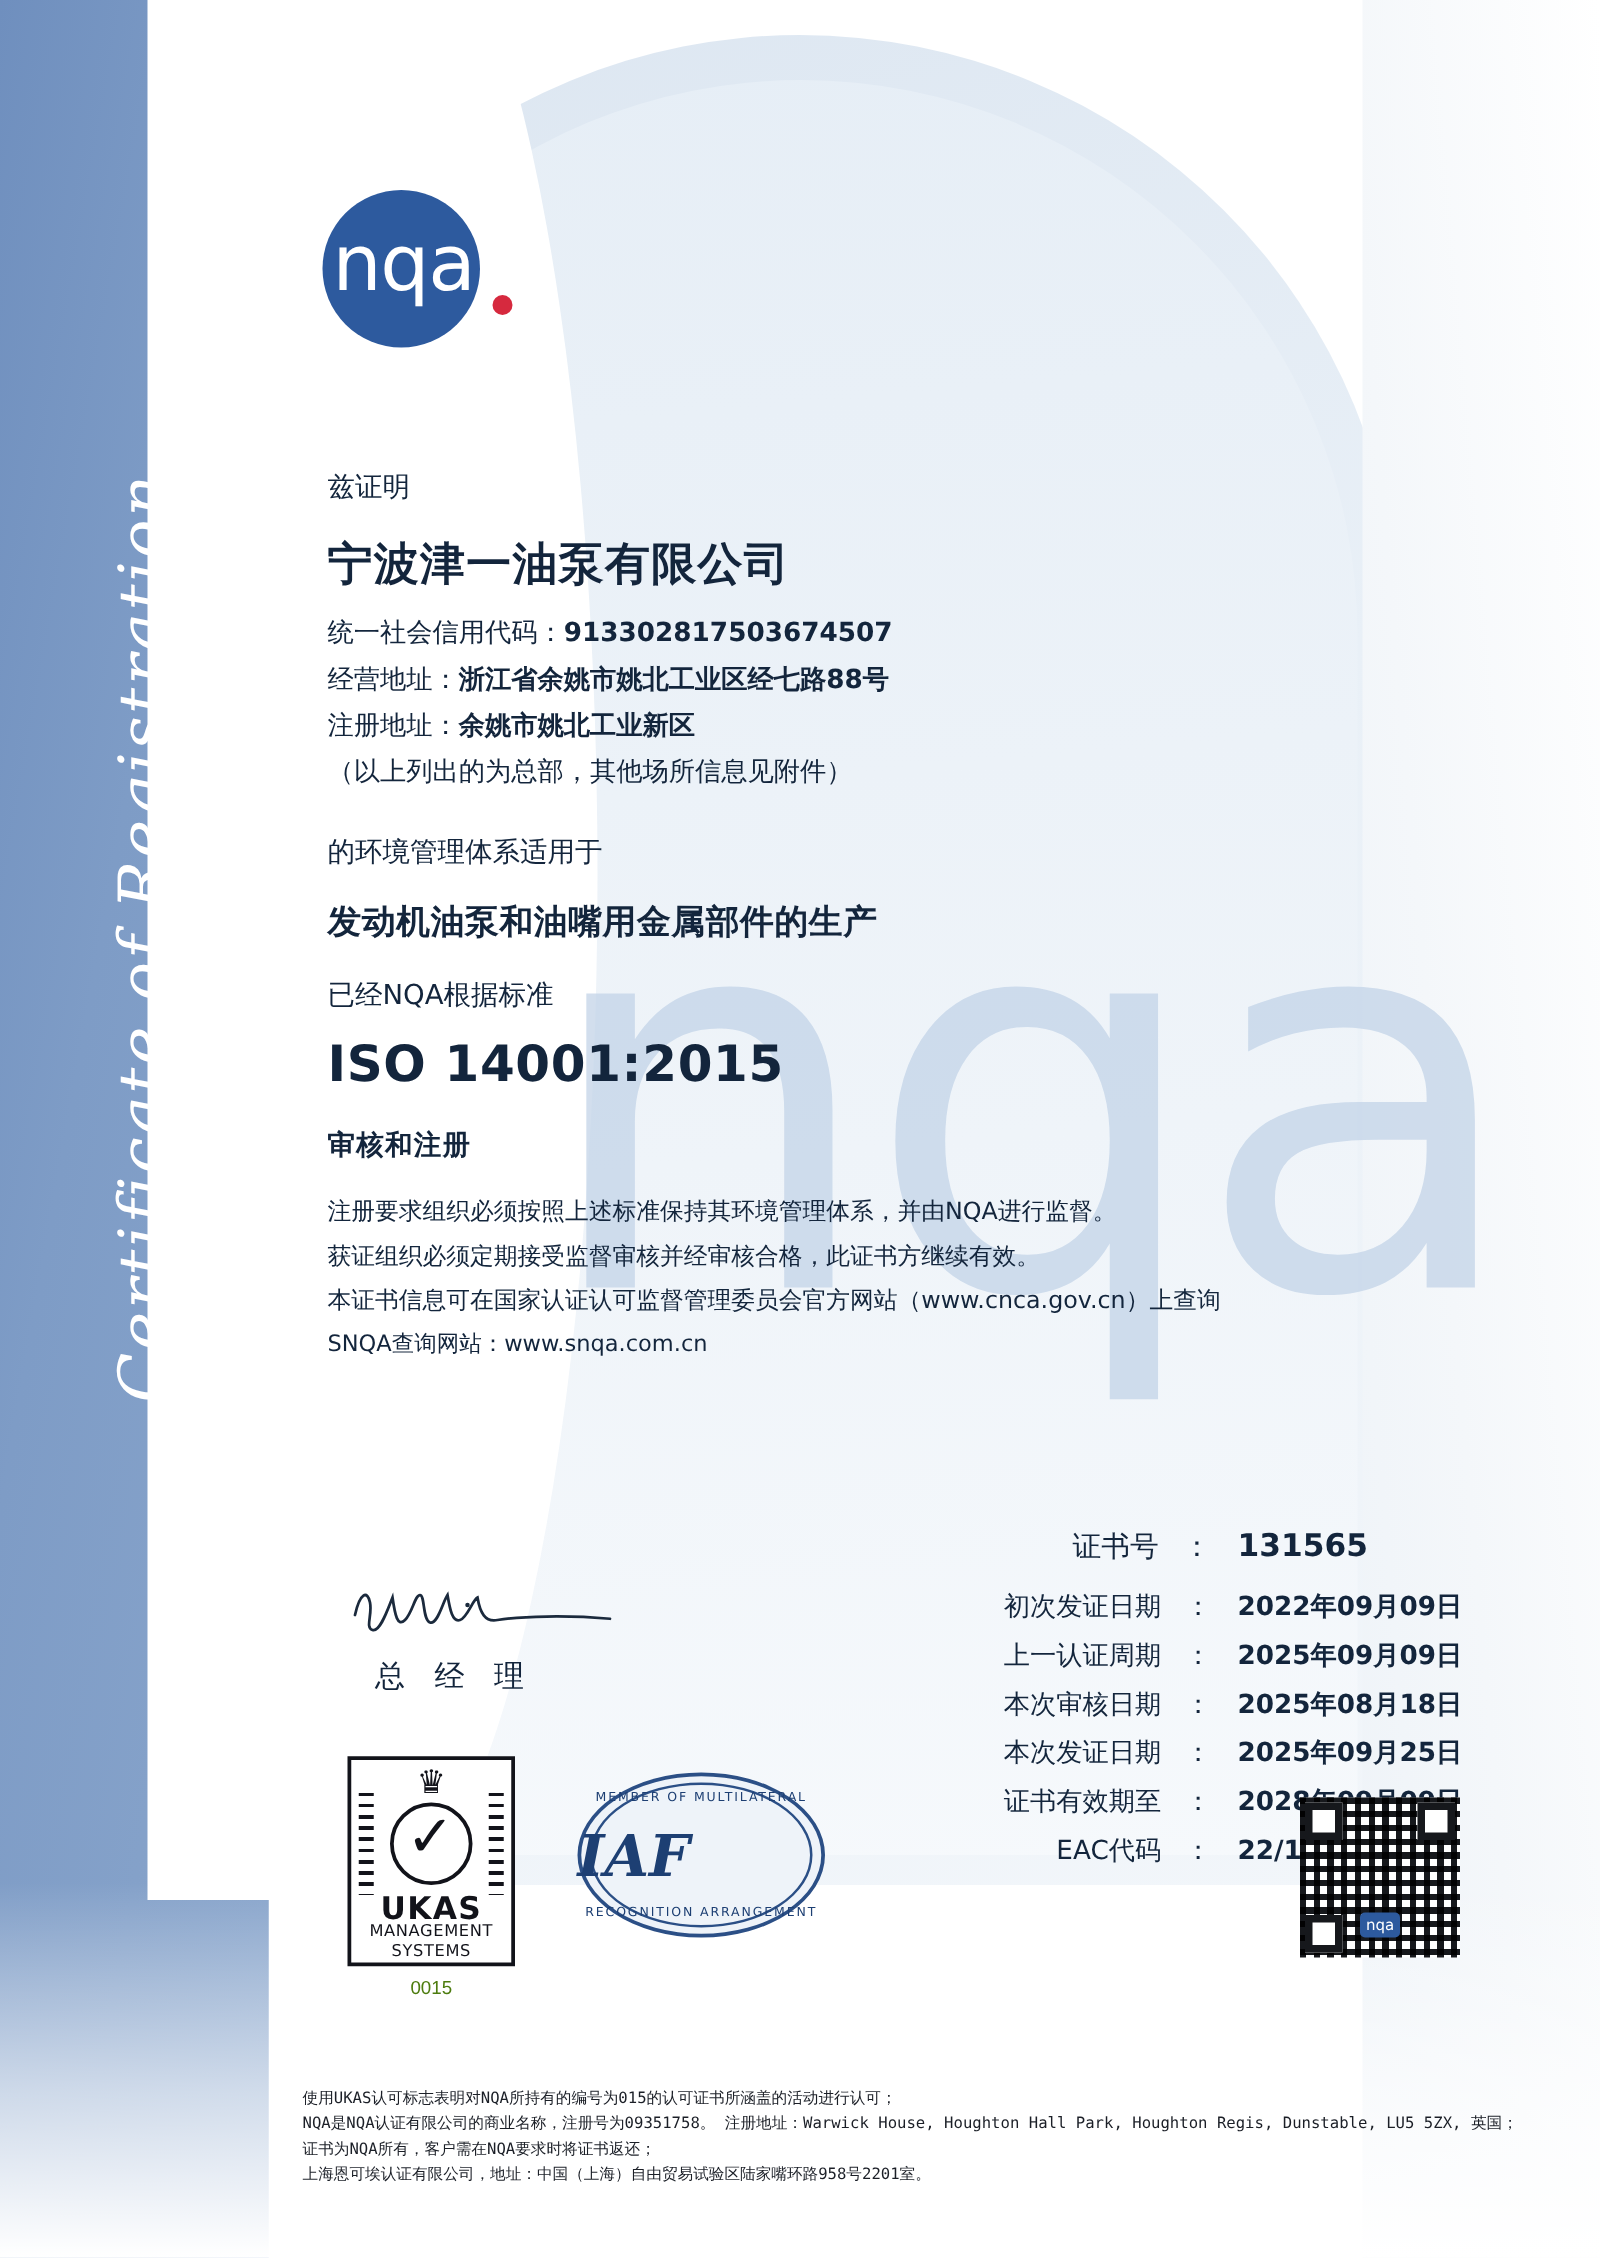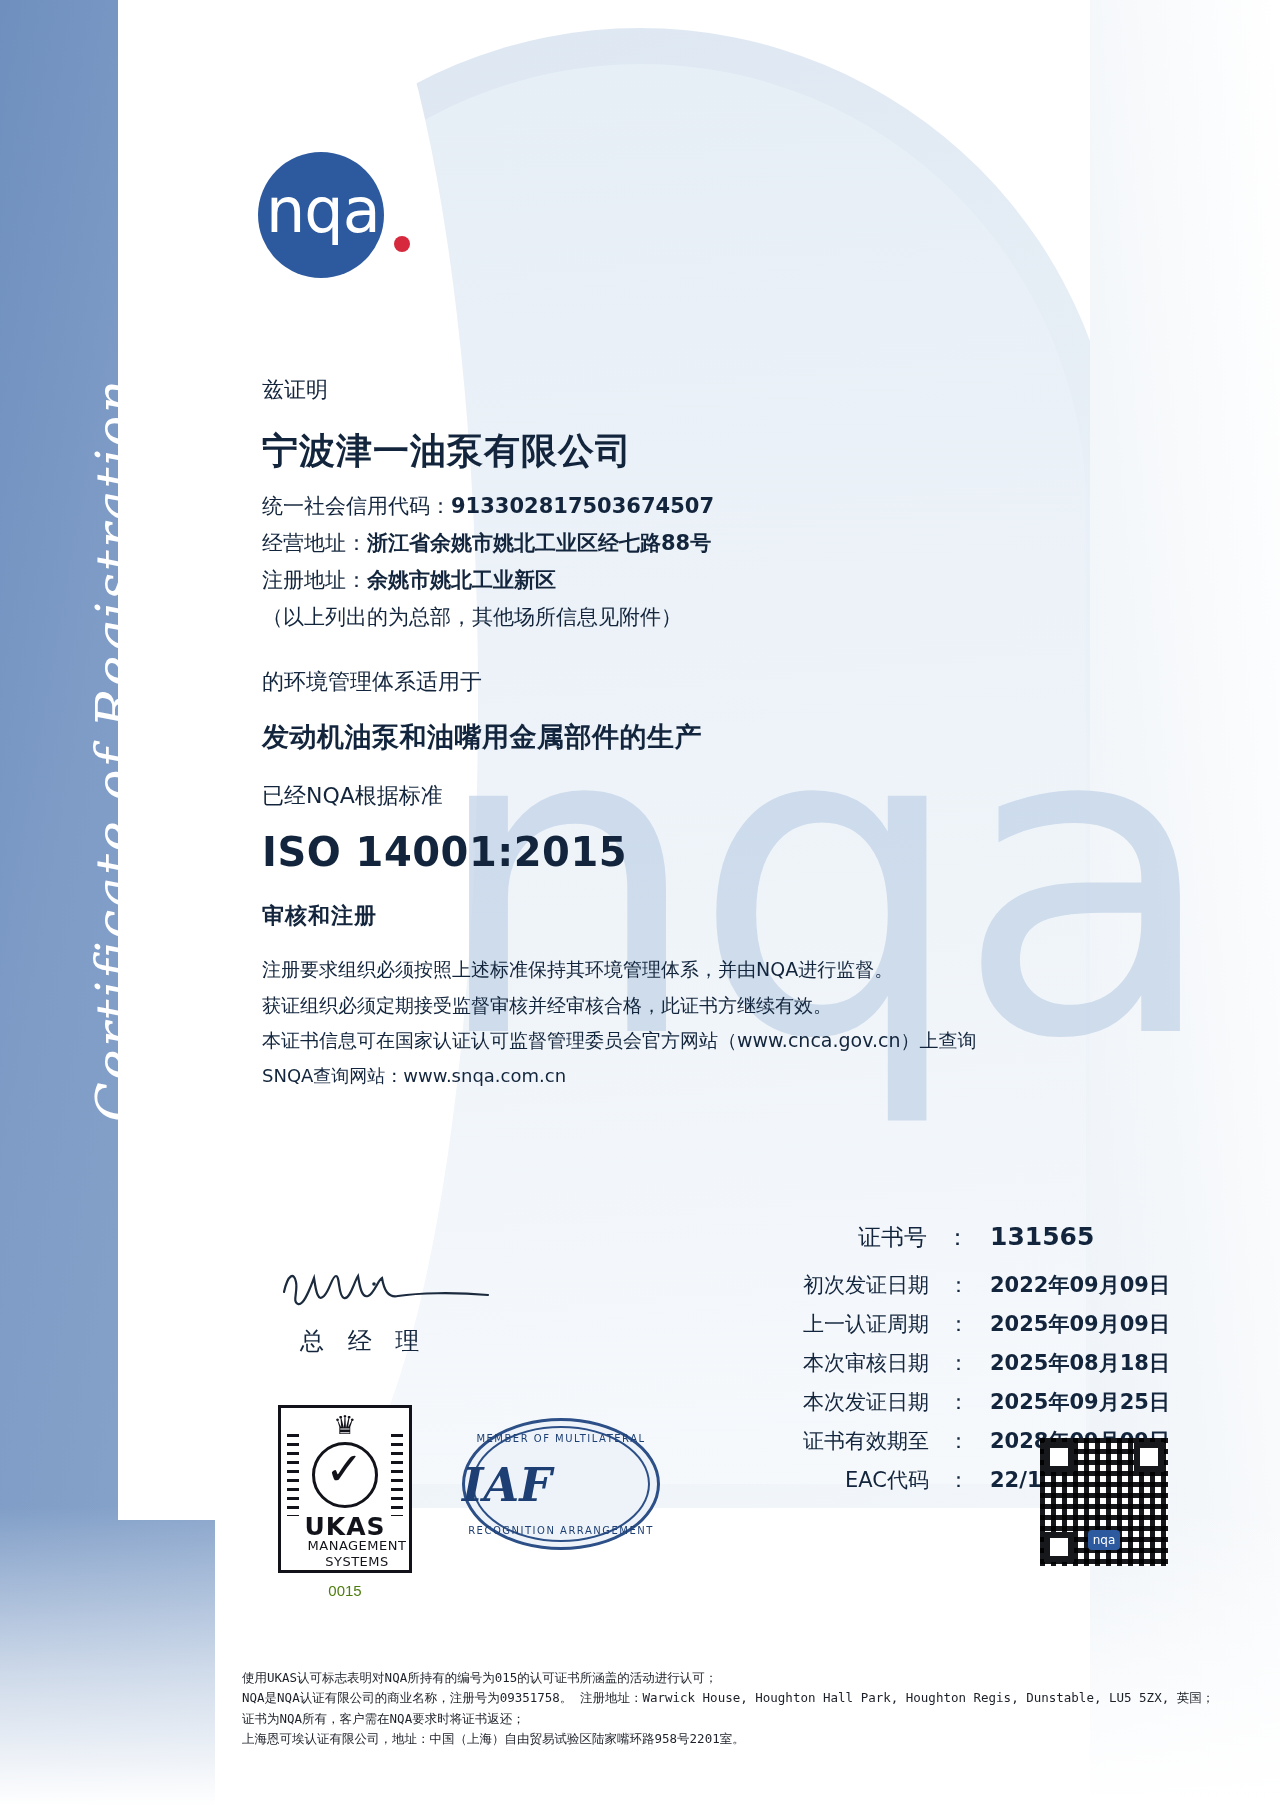--- a/index.html
+++ b/index.html
@@ -318,21 +318,21 @@
     width: 100%;
     text-align: center;
     font-size: 25px;
     font-weight: bold;
     color: #12131a;
     letter-spacing: 1px;
     font-family: "DejaVu Sans", sans-serif;
   }
   .ukas-sub {
     position: absolute;
-    left: 12px;
+    left: 0;
     top: 130px;
     width: 100%;
     text-align: center;
     font-size: 13px;
     color: #12131a;
     line-height: 1.25;
     letter-spacing: 0.5px;
     font-family: "DejaVu Sans", sans-serif;
   }
   .ukas-ticks-l, .ukas-ticks-r {

